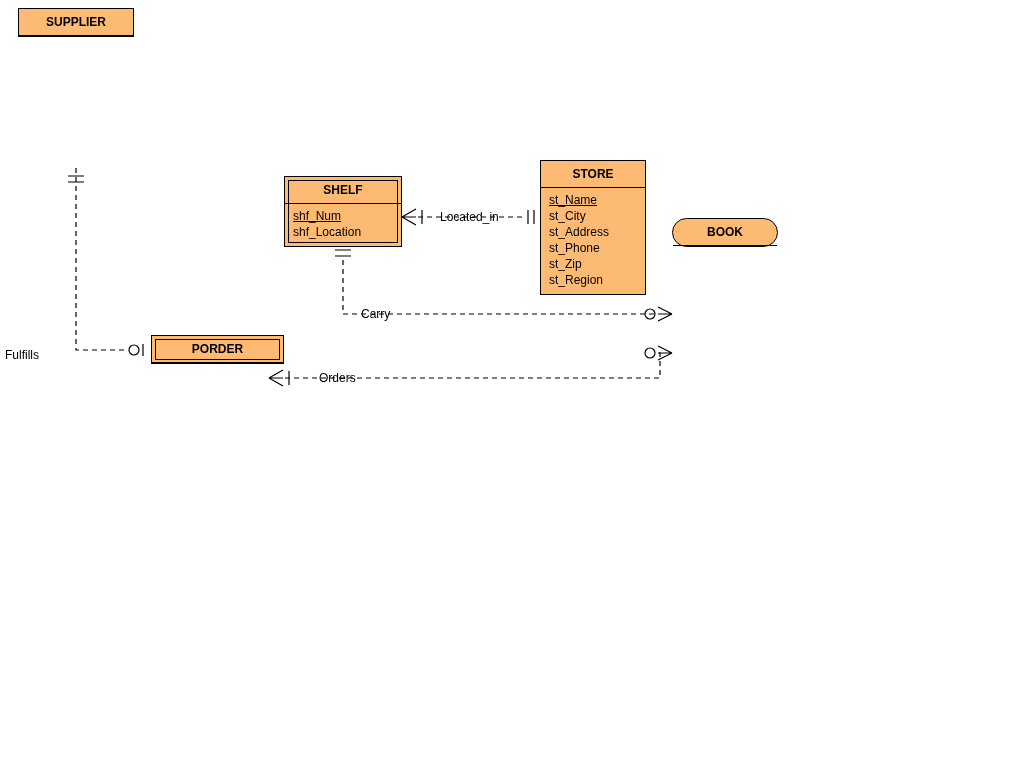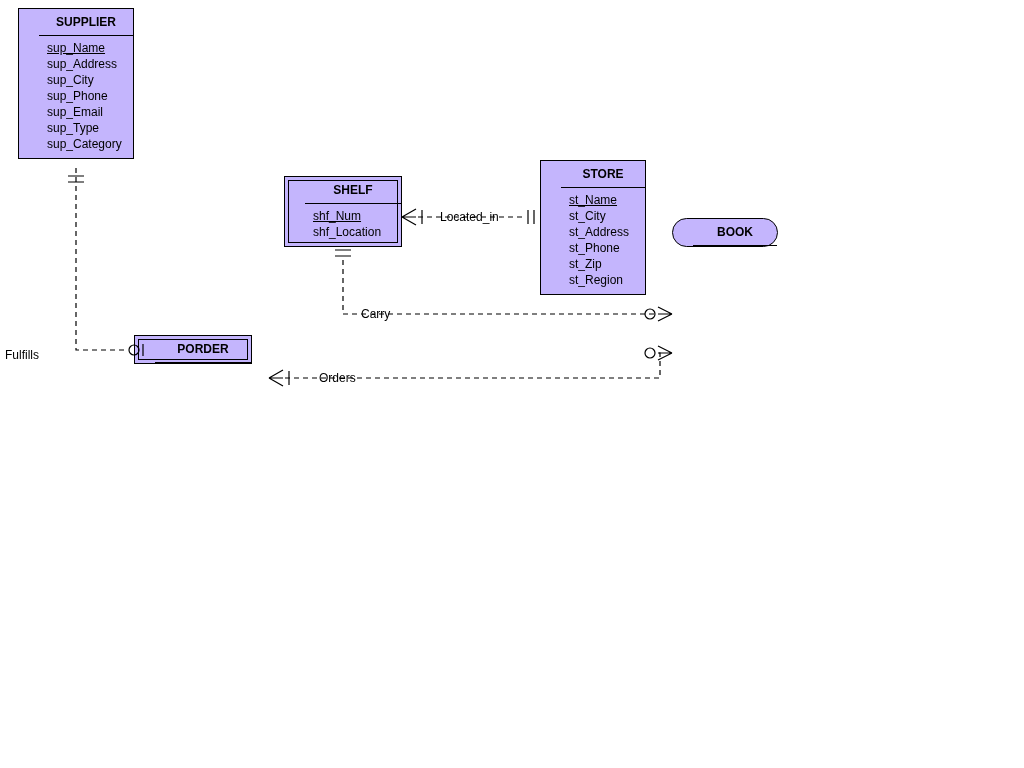--- a/index.html
+++ b/index.html
@@ -11,23 +11,22 @@
     color: #000;
   }
   .canvas {
     position: relative;
     width: 1024px;
     height: 768px;
   }
   .entity {
     position: absolute;
     border: 1.5px solid #000;
-    background: #c4b5fd;
+    background: #fdba74;
     box-sizing: border-box;
-    padding-left: 20px;
   }
   .entity .title {
     font-weight: bold;
     text-align: center;
     padding: 6px 4px;
     border-bottom: 1.5px solid #000;
     white-space: nowrap;
   }
   .entity .attrs {
     padding: 4px 8px 6px 8px;
@@ -63,29 +62,20 @@
   }
   
 </style>
 </head>
 <body>
 
 <div class="canvas">
 
   <div class="entity" style="left:18px; top:8px; width:116px;">
     <div class="title">SUPPLIER</div>
-    <div class="attrs">
-      <div class="pk">sup_Name</div>
-      <div>sup_Address</div>
-      <div>sup_City</div>
-      <div>sup_Phone</div>
-      <div>sup_Email</div>
-      <div>sup_Type</div>
-      <div>sup_Category</div>
-    </div>
   </div>
 
   <div class="entity" style="left:540px; top:160px; width:106px;">
     <div class="title">STORE</div>
     <div class="attrs">
       <div class="pk">st_Name</div>
       <div>st_City</div>
       <div>st_Address</div>
       <div>st_Phone</div>
       <div>st_Zip</div>
@@ -98,21 +88,21 @@
     <div class="attrs">
       <div class="pk">shf_Num</div>
       <div>shf_Location</div>
     </div>
   </div>
 
   <div class="entity" style="left:672px; top:218px; width:106px;border-radius:31px;">
     <div class="title">BOOK</div>
   </div>
 
-  <div class="entity weak" style="left:134px; top:335px; width:118px;">
+  <div class="entity weak" style="left:151px; top:335px; width:133px;">
     <div class="title">PORDER</div>
   </div>
 
   <div class="rel-label" style="left:3px; top:348px;">Fulfills</div>
   <div class="rel-label" style="left:438px; top:210px;">Located_in</div>
   <div class="rel-label" style="left:359px; top:307px;">Carry</div>
   <div class="rel-label" style="left:317px; top:371px;">Orders</div>
 
   <svg class="lines">
 

